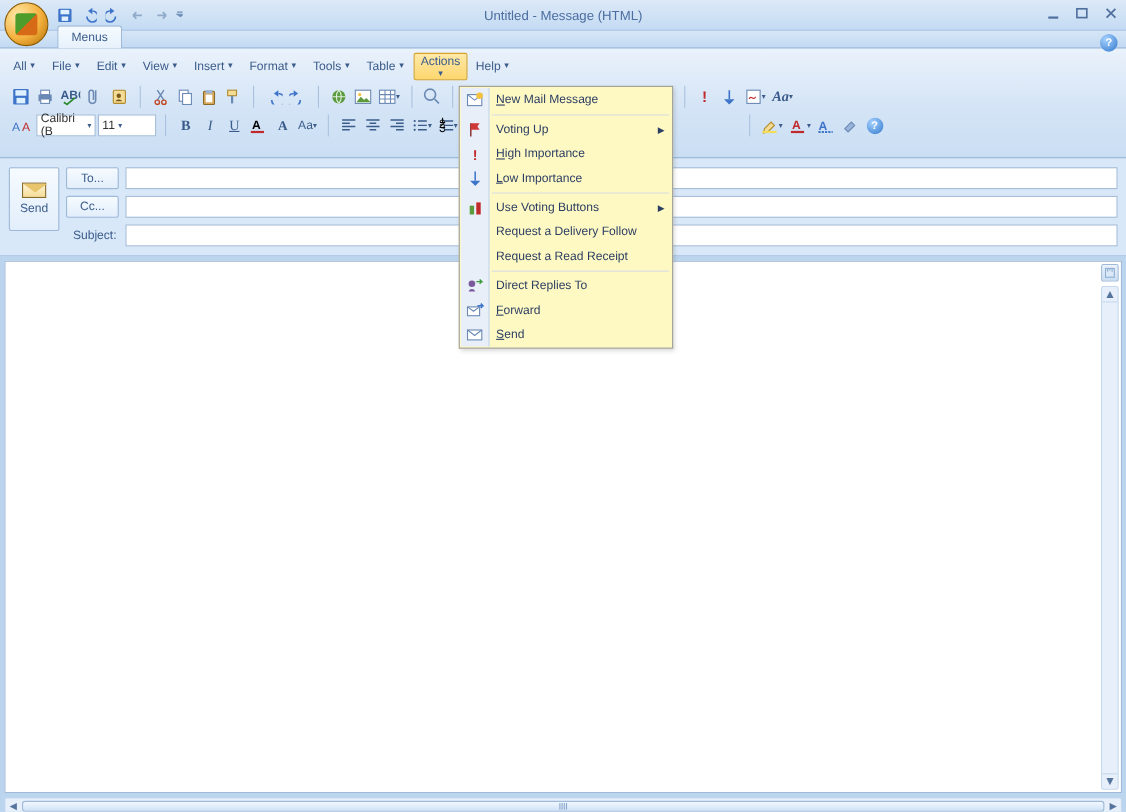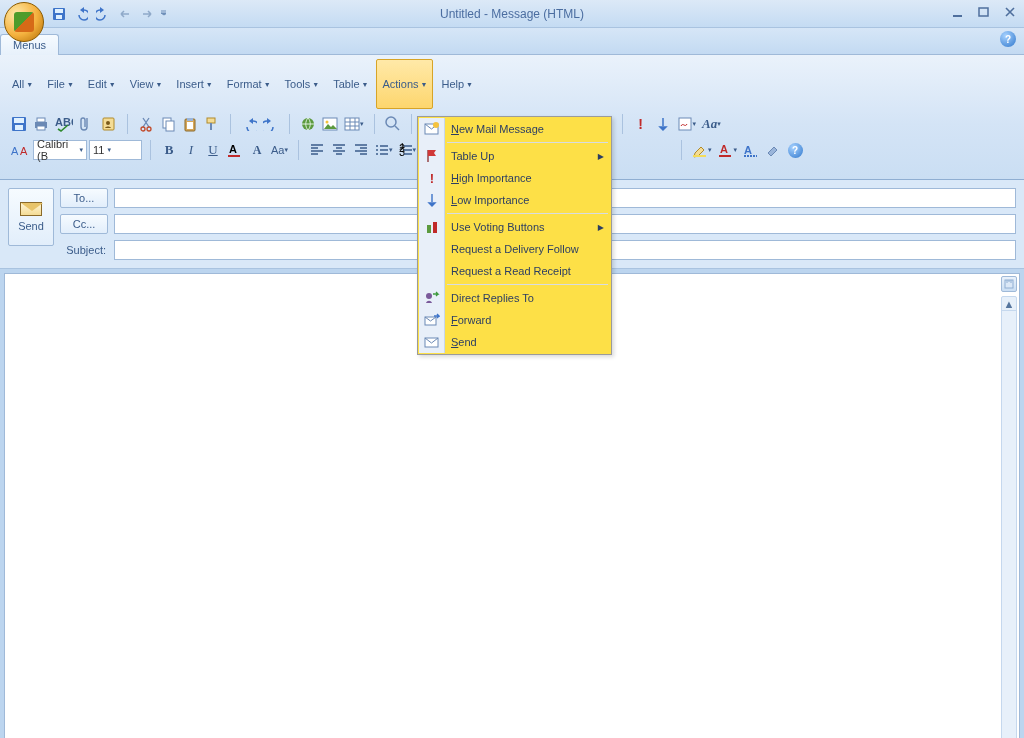--- a/index.html
+++ b/index.html
@@ -10,29 +10,29 @@
 .office-btn { width: 40px; height: 40px; border-radius: 50%; background: radial-gradient(circle at 30% 30%, #ffe9a9,#f4b13e 55%,#b06a00 100%); border:1px solid #8a5a00; position: absolute; left: 4px; top: 2px; z-index: 30; display:flex;align-items:center;justify-content:center;}
 .office-inner{width:20px;height:20px;background:linear-gradient(135deg,#4e9c2b 0 50%,#d66a17 50% 100%);border-radius:3px;}
 .qat { margin-left: 50px; display:flex; align-items:center; gap:4px; height:100%;}
 .qat-button { width:18px; height:18px; display:flex;align-items:center;justify-content:center; color:#3b5c8c; border-radius:2px;}
 .qat-sep{width:6px;height:18px;display:flex;align-items:center;justify-content:center;color:#6f8fb9;}
 .title { position:absolute; left:50%; transform:translateX(-50%); color:#4b6da0; font-size:12px;}
 .win-controls{position:absolute;right:6px;top:4px;display:flex;gap:10px;color:#4f6f9d;}
 .win-btn{width:16px;height:16px;display:flex;align-items:center;justify-content:center;}
 
 
-.tabstrip{height:27px;background:linear-gradient(#d6e6f7,#c3daf2);display:flex;align-items:flex-end;position:relative;border-bottom:1px solid #9fb9d8;}
+.tabstrip{height:16px;background:linear-gradient(#d6e6f7,#c3daf2);display:flex;align-items:flex-end;padding-left:52px;position:relative;border-bottom:1px solid #9fb9d8;}
 .tab{padding:4px 12px;border:1px solid #9fb9d8;border-bottom:none;border-radius:3px 3px 0 0;background:linear-gradient(#f6fbff,#e7f1fb);color:#3b5c8a;position:relative;top:1px;}
 .help-circle{position:absolute;right:8px;top:3px;width:16px;height:16px;border-radius:50%;background:radial-gradient(circle at 35% 30%,#a7d2ff,#2f77cc);color:#fff;display:flex;align-items:center;justify-content:center;font-weight:bold;font-size:10px;}
 
 
 .ribbon{background:linear-gradient(#eaf2fb,#d4e4f6 55%,#cadef3);border-bottom:1px solid #8faed2;padding:2px 6px 0 6px;}
 .menubar{display:flex;gap:2px;padding:2px 0;}
 .menu-item{padding:2px 6px;color:#3b5c8a;border-radius:2px;display:flex;align-items:center;gap:2px;}
-.menu-item.active{background:linear-gradient(#ffe9a8,#fdd66e);border:1px solid #d7a427;padding:18px 5px;}
+.menu-item.active{background:linear-gradient(#ffe9a8,#fdd66e);border:1px solid #d7a427;padding:1px 5px;flex-direction:column;}
 .caret{font-size:7px;color:#3b5c8a;}
 
 .toolbar-row{display:flex;align-items:center;gap:3px;padding:2px 0 2px 0;position:relative;}
 .grp{display:flex;align-items:center;gap:2px;padding:0 3px;}
 .vsep{width:0;height:20px;border-left:1px solid #aac2df;margin:0 2px;}
 .tbtn{min-width:20px;height:22px;display:flex;align-items:center;justify-content:center;border-radius:2px;color:#3b5c8a;padding:0 2px;}
 .combo{height:20px;background:#fff;border:1px solid #9fb9d8;display:flex;align-items:center;padding:0 3px;color:#333;}
 .combo .caret{margin-left:3px;}
 .group-label{position:absolute;left:50%;transform:translateX(-50%);bottom:-13px;color:#4f6f9d;font-size:10px;}
 .ribbon-bottom-space{height:16px;}
@@ -58,21 +58,21 @@
 
 
 .hscroll{height:16px;margin:0 4px 2px 4px;background:#e7f0fa;border:1px solid #c5d8ee;border-radius:2px;display:flex;align-items:center;position:relative;}
 .hscroll .arrow{width:14px;height:100%;display:flex;align-items:center;justify-content:center;color:#55759e;}
 .hscroll .track{flex:1;display:flex;align-items:center;position:relative;}
 .hscroll .thumb{height:10px;background:linear-gradient(#f2f8ff,#cfe2f6);border:1px solid #9fb9d8;border-radius:3px;flex:1;margin:0 1px;position:relative;}
 .hscroll .grip{position:absolute;left:50%;top:50%;transform:translate(-50%,-50%);display:flex;gap:1px;}
 .hscroll .grip i{width:1px;height:6px;background:#8aa8cd;display:block;}
 
 
-.dropdown{position:absolute;left:417px;top:78px;width:195px;background:#fde047;border:1px solid #9b9b9b;box-shadow:2px 2px 4px rgba(0,0,0,.15);z-index:50;padding:1px;margin-top:38px;}
+.dropdown{position:absolute;left:417px;top:78px;width:195px;background:#fef9c3;border:1px solid #9b9b9b;box-shadow:2px 2px 4px rgba(0,0,0,.15);z-index:50;padding:1px;}
 .dd-gutter{position:absolute;left:1px;top:1px;bottom:1px;width:26px;background:#e8eff9;border-right:1px solid #c6d6ec;}
 .dd-item{position:relative;display:flex;align-items:center;height:22px;padding-left:32px;color:#2c3e63;}
 .dd-item .label-text{ }
 .dd-item .u{text-decoration:underline;}
 .dd-item .arrow-r{margin-left:auto;margin-right:6px;font-size:8px;}
 .dd-sep{height:0;border-top:1px solid #d7dce3;margin:2px 2px 2px 28px;}
 .dd-icon{position:absolute;left:5px;width:16px;height:16px;display:flex;align-items:center;justify-content:center;}
 
 svg{display:block;}
 </style>
@@ -519,21 +519,21 @@
     <span class="label-text"><span class="u">N</span><span>ew Mail Message</span></span>
   </div>
   <div class="dd-sep"></div>
   <div class="dd-item">
     <span class="dd-icon">
         <svg width="14" height="16">
           <path d="M3 2v12" stroke="#8a2a2a" stroke-width="1.3"></path>
           <path d="M3 2h8l-2 3 2 3H3z" fill="#d03838"></path>
         </svg>
       </span>
-    <span class="label-text">Table Up</span>
+    <span class="label-text">Voting Up</span>
     <span class="arrow-r">▶</span>
   </div>
   <div class="dd-item">
     <span class="dd-icon">
         <span style="color:#c02a2a;font-weight:bold;font-size:13px;">!</span>
       </span>
     <span class="label-text"><span class="u">H</span><span>igh Importance</span></span>
   </div>
   <div class="dd-item">
     <span class="dd-icon">

